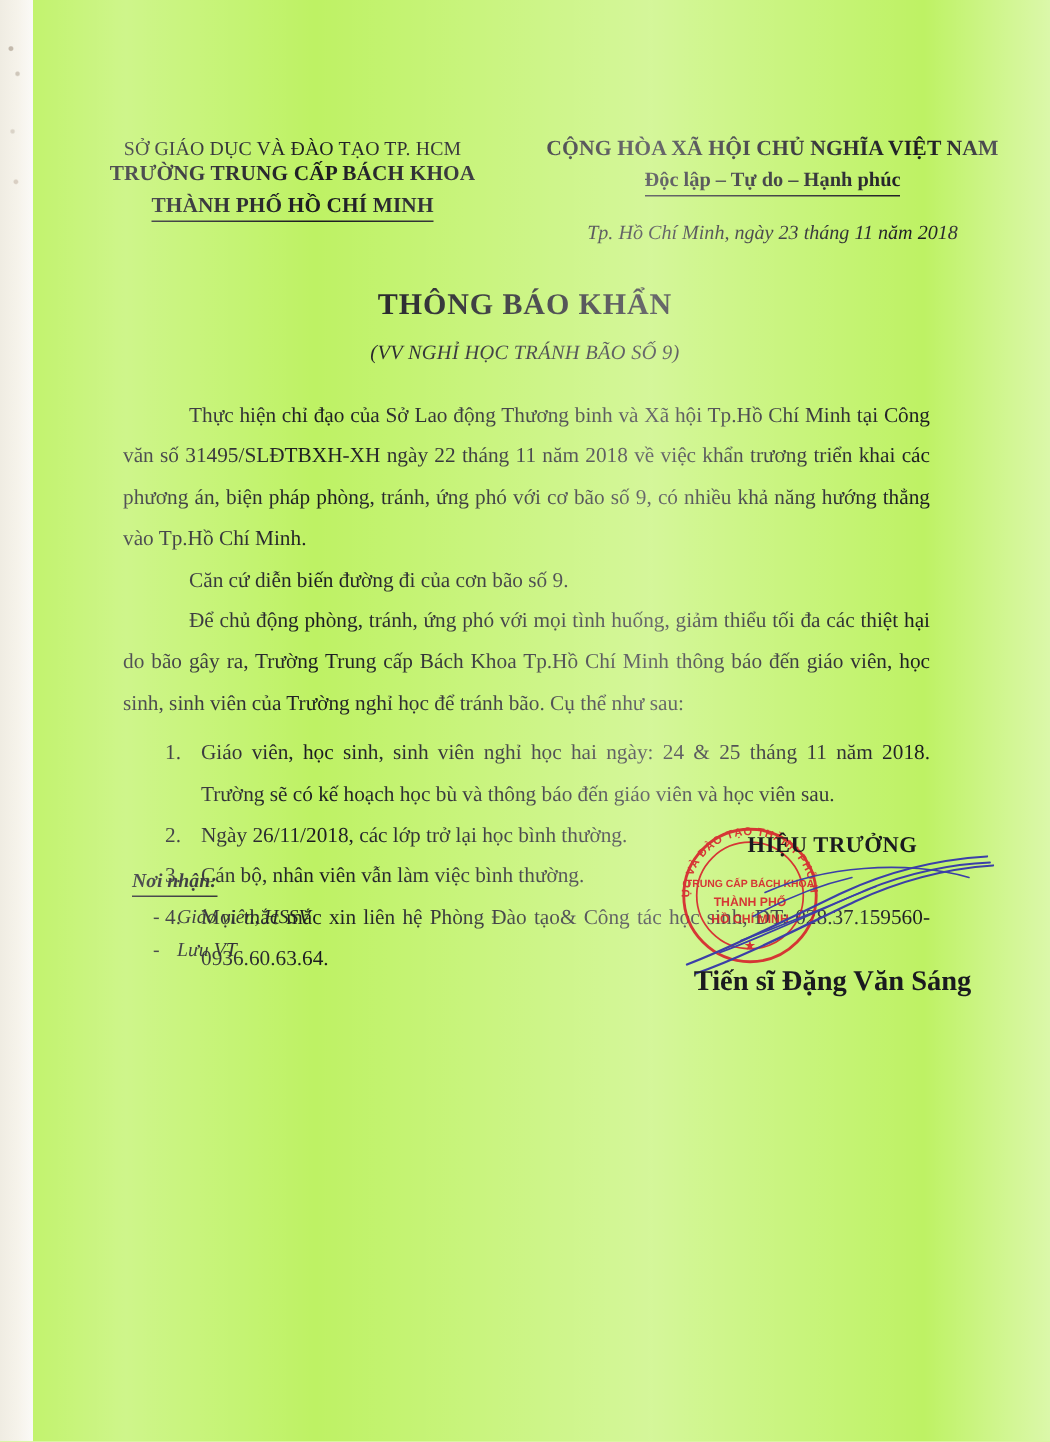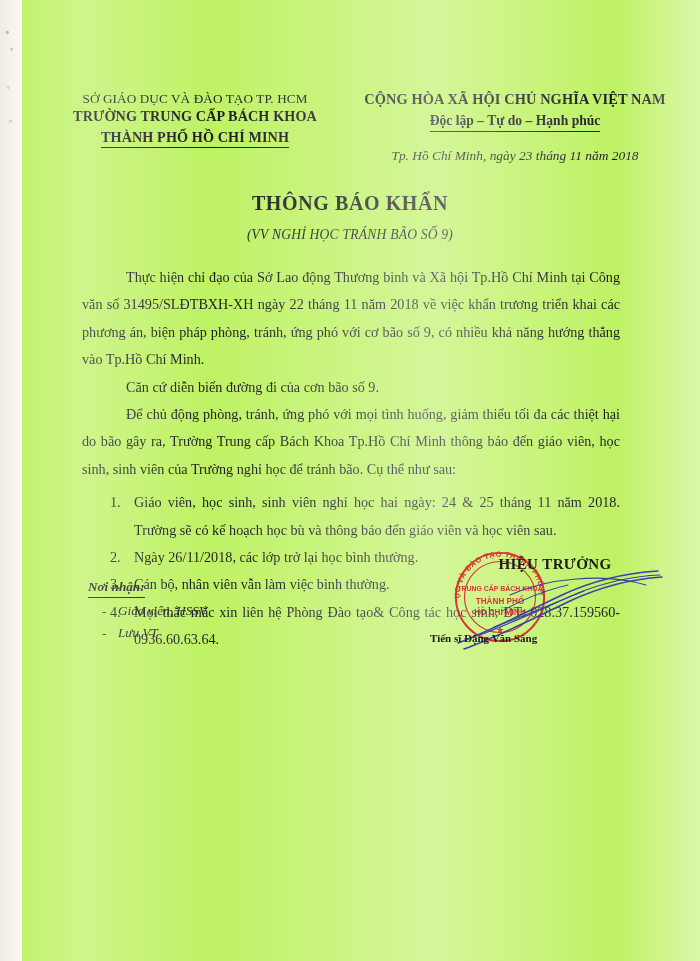--- a/index.html
+++ b/index.html
@@ -210,25 +210,25 @@
   }
   .sign-title {
     font-size: 15px;
     font-weight: bold;
     letter-spacing: 0.4px;
     position: relative;
     z-index: 3;
   }
   .sign-name {
     position: absolute;
-    top: 76px;
+    top: 88px;
     left: 0;
     width: 250px;
-    text-align: left;
-    font-size: 11px;
+    text-align: center;
+    font-size: 19px;
     font-weight: bold;
     z-index: 3;
   }
 
   
   .seal {
     position: absolute;
     left: 452px;
     top: 549px;
     width: 96px;

